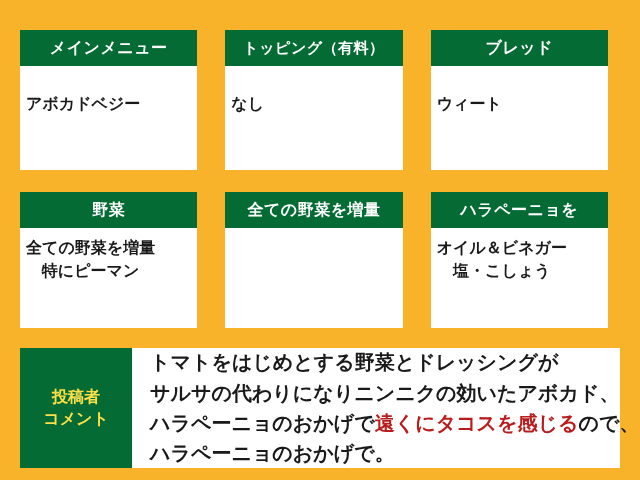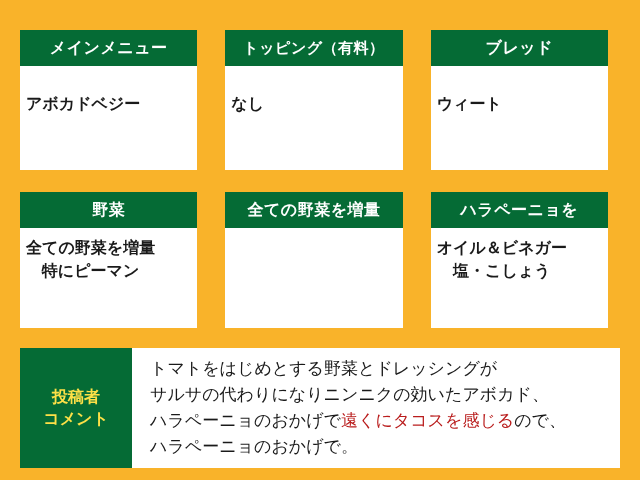--- a/index.html
+++ b/index.html
@@ -98,22 +98,22 @@
   }
   .comment-body {
     flex: 1 1 auto;
     display: flex;
     flex-direction: column;
     justify-content: center;
     padding: 0 10px 0 18px;
     box-sizing: border-box;
   }
   .comment-line {
-    font-size: 17px;
-    font-weight: normal;
+    font-size: 20px;
+    font-weight: bold;
     color: #1a1a1a;
     line-height: 1.52;
     white-space: nowrap;
   }
   .hl {
     color: #b91c1c;
   }
 </style>
 </head>
 <body>

